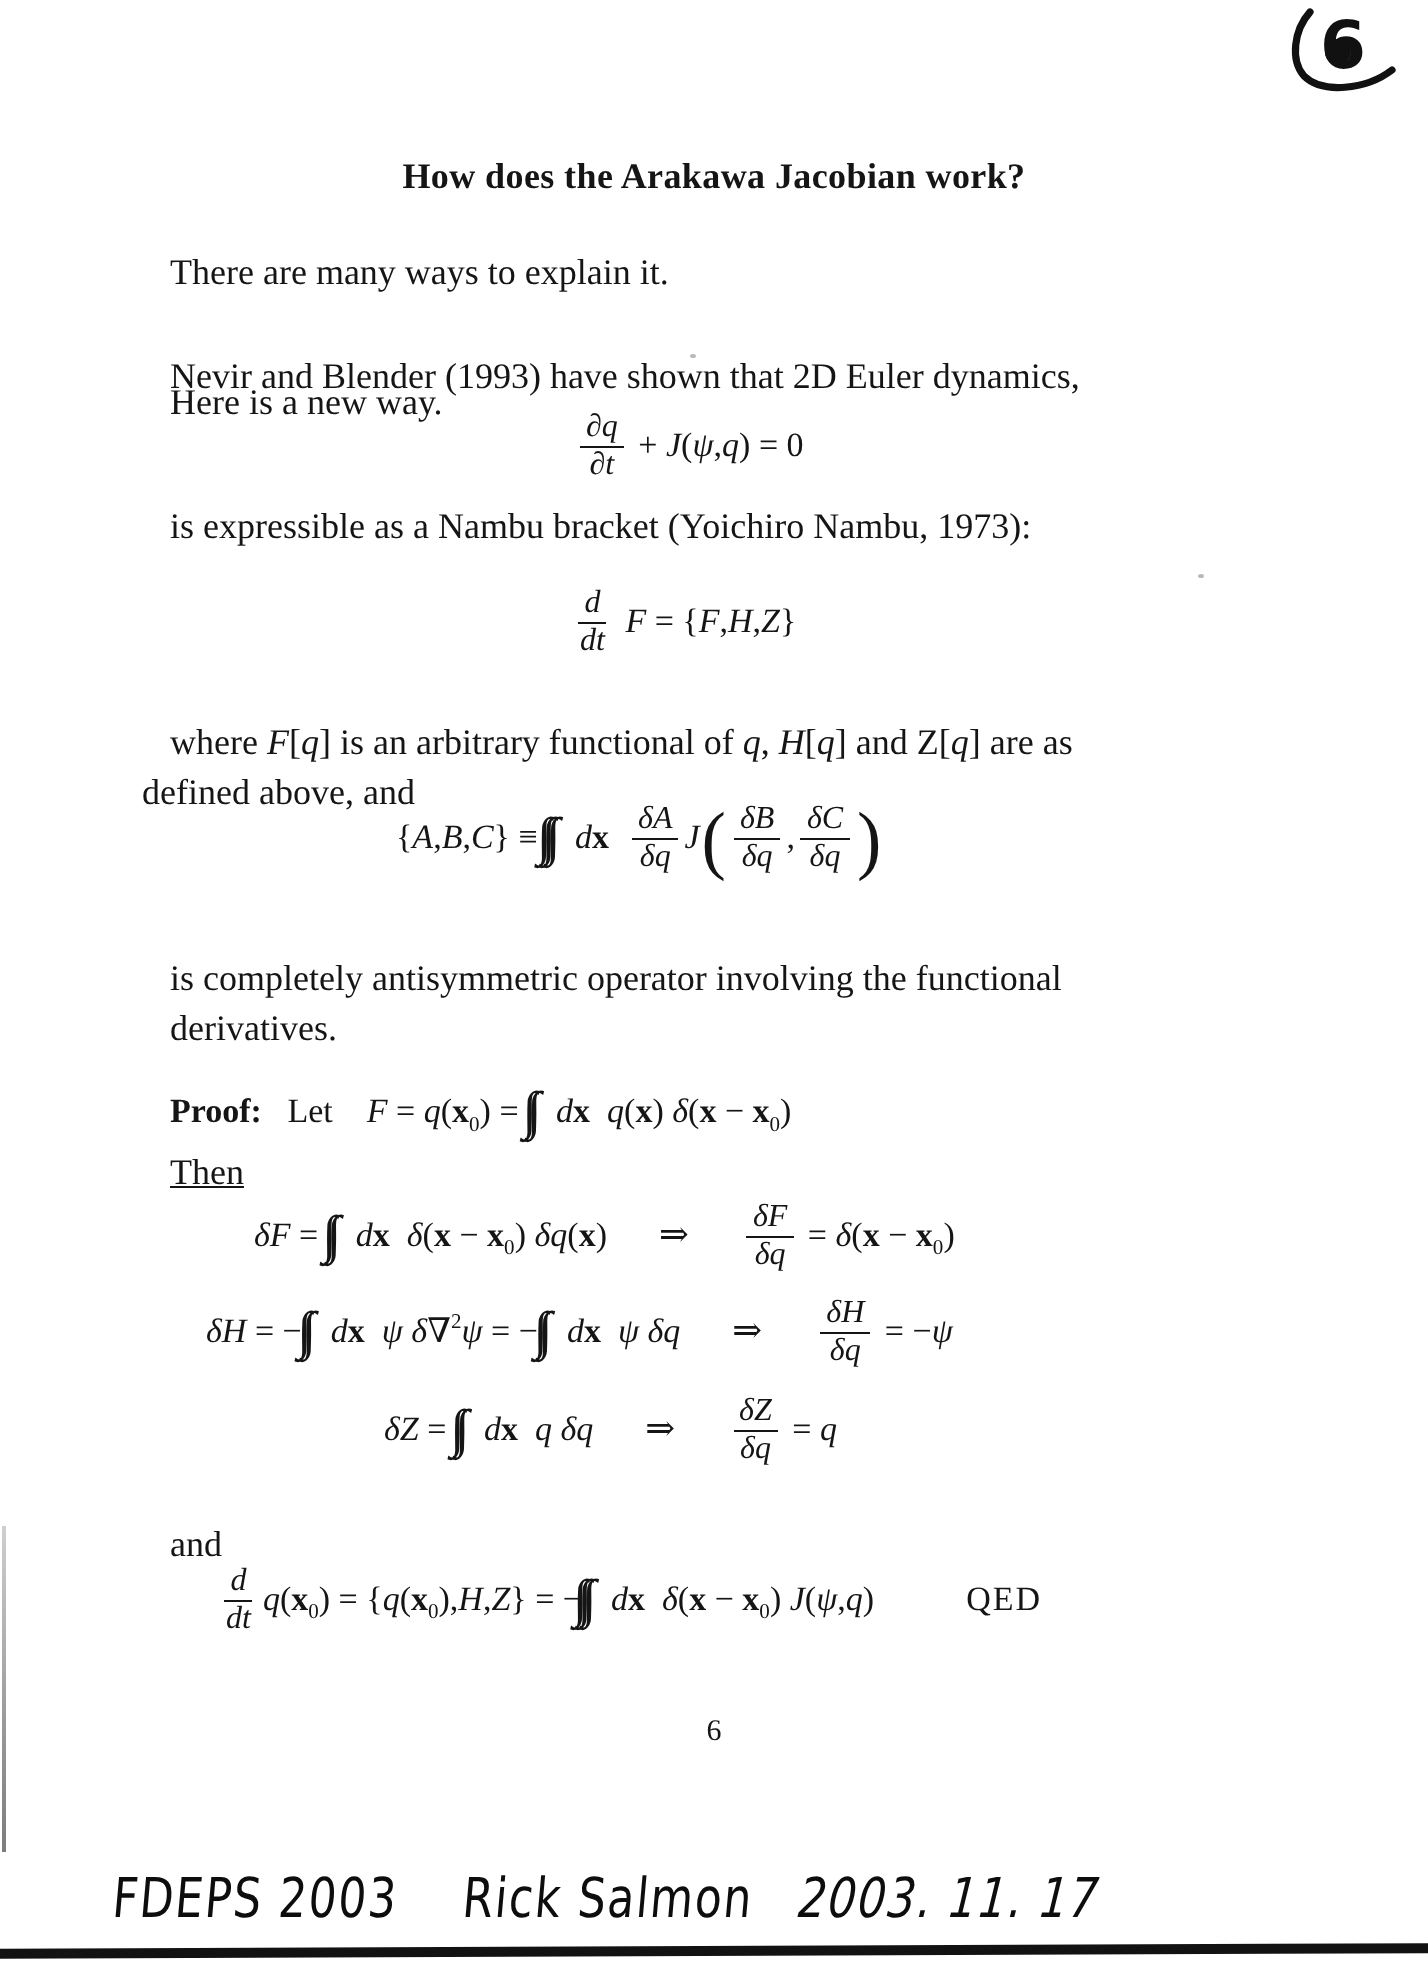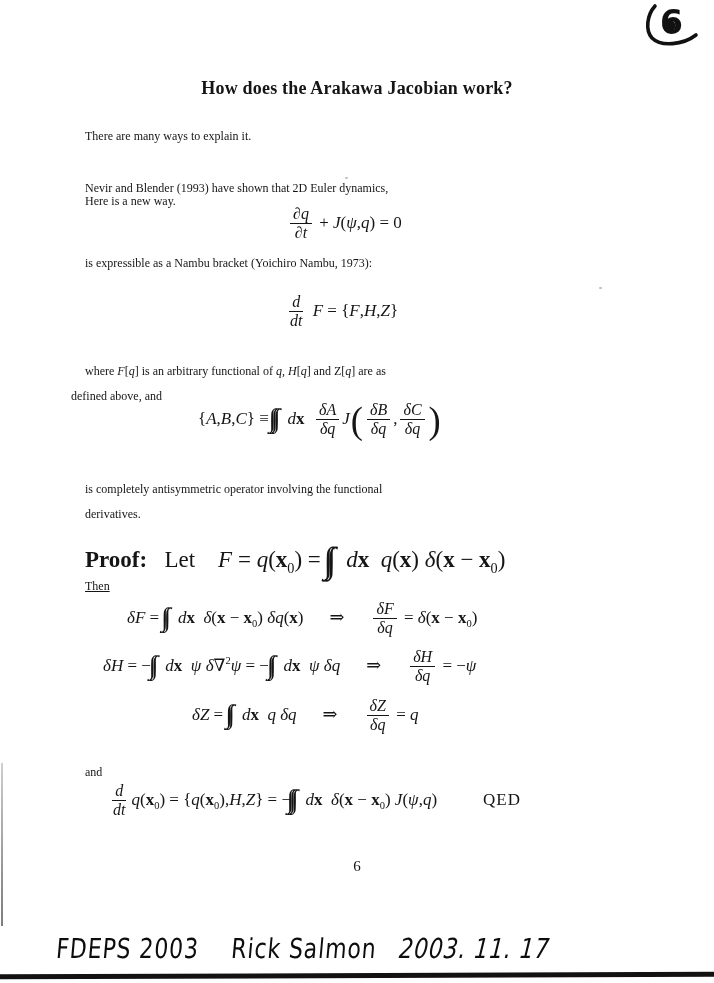--- a/index.html
+++ b/index.html
@@ -2,21 +2,21 @@
 <html><head>
 <meta charset="utf-8">
 <style>
   html,body{margin:0;padding:0;}
   body{
     width:714px;height:983px;position:relative;overflow:hidden;
     background:#ffffff;color:#151515;
     font-family:"Liberation Serif","DejaVu Serif",serif;
   }
   .abs{position:absolute;}
-  .line{font-size:12px;line-height:25px;white-space:nowrap;}
+  .line{font-size:18px;line-height:25px;white-space:nowrap;}
   .title{top:78px;left:0;right:0;text-align:center;font-weight:bold;font-size:18px;letter-spacing:.2px;}
   
   .eq{position:absolute;font-size:17px;white-space:nowrap;line-height:1;}
   .frac{display:inline-flex;flex-direction:column;align-items:center;vertical-align:middle;margin:0 3px;font-size:16px;line-height:1.15;}
   .frac .num{border-bottom:1.2px solid #151515;padding:0 3px;}
   .frac .den{padding:0 3px;}
   .int{font-size:1.55em;letter-spacing:-0.36em;margin-right:.55em;vertical-align:middle;display:inline-block;transform:translateY(-1px);}
   .imp{display:inline-block;margin:0 26px;font-size:1.05em;}
   .bigp{display:inline-block;font-size:2.15em;vertical-align:middle;transform:scaleY(1.05);line-height:0;margin:0 1px;font-weight:normal;}
   .qed{display:inline-block;margin-left:46px;letter-spacing:1px;}
@@ -76,21 +76,21 @@
       <span class="num"><i>δB</i></span>
       <span class="den"><i>δq</i></span>
     </span>,<span class="frac">
       <span class="num"><i>δC</i></span>
       <span class="den"><i>δq</i></span>
     </span><span class="bigp">)</span></div>
 
 <div class="abs line" style="left:85px;top:477px;">is completely antisymmetric operator involving the functional</div>
 <div class="abs line" style="left:85px;top:502px;">derivatives.</div>
 
-<div class="eq" style="left:85px;top:544px;font-size:23px;"><b>Proof:</b>&nbsp;&nbsp;&nbsp;Let&nbsp;&nbsp;&nbsp;&nbsp;<i>F</i> = <i>q</i>(<b class="vec">x</b><sub>0</sub>) = <span class="int">∫∫</span><i>d</i><b class="vec">x</b>&nbsp;&nbsp;<i>q</i>(<b class="vec">x</b>)&nbsp;<i>δ</i>(<b class="vec">x</b> − <b class="vec">x</b><sub>0</sub>)</div>
+<div class="eq" style="left:85px;top:544px;font-size:17px;"><b>Proof:</b>&nbsp;&nbsp;&nbsp;Let&nbsp;&nbsp;&nbsp;&nbsp;<i>F</i> = <i>q</i>(<b class="vec">x</b><sub>0</sub>) = <span class="int">∫∫</span><i>d</i><b class="vec">x</b>&nbsp;&nbsp;<i>q</i>(<b class="vec">x</b>)&nbsp;<i>δ</i>(<b class="vec">x</b> − <b class="vec">x</b><sub>0</sub>)</div>
 
 <div class="abs line" style="left:85px;top:574px;text-decoration:underline;">Then</div>
 
 <div class="eq" style="left:127px;top:600px;"><i>δF</i> = <span class="int">∫∫</span><i>d</i><b class="vec">x</b>&nbsp;&nbsp;<i>δ</i>(<b class="vec">x</b> − <b class="vec">x</b><sub>0</sub>)&nbsp;<i>δq</i>(<b class="vec">x</b>)<span class="imp">⇒</span><span class="frac">
       <span class="num"><i>δF</i></span>
       <span class="den"><i>δq</i></span>
     </span> = <i>δ</i>(<b class="vec">x</b> − <b class="vec">x</b><sub>0</sub>)</div>
 
 <div class="eq" style="left:103px;top:648px;"><i>δH</i> = −<span class="int">∫∫</span><i>d</i><b class="vec">x</b>&nbsp;&nbsp;<i>ψ δ</i>∇<sup>2</sup><i>ψ</i> = −<span class="int">∫∫</span><i>d</i><b class="vec">x</b>&nbsp;&nbsp;<i>ψ δq</i><span class="imp">⇒</span><span class="frac">
       <span class="num"><i>δH</i></span>

